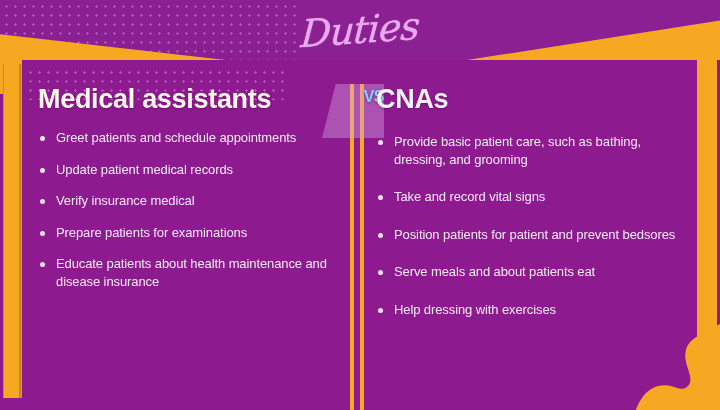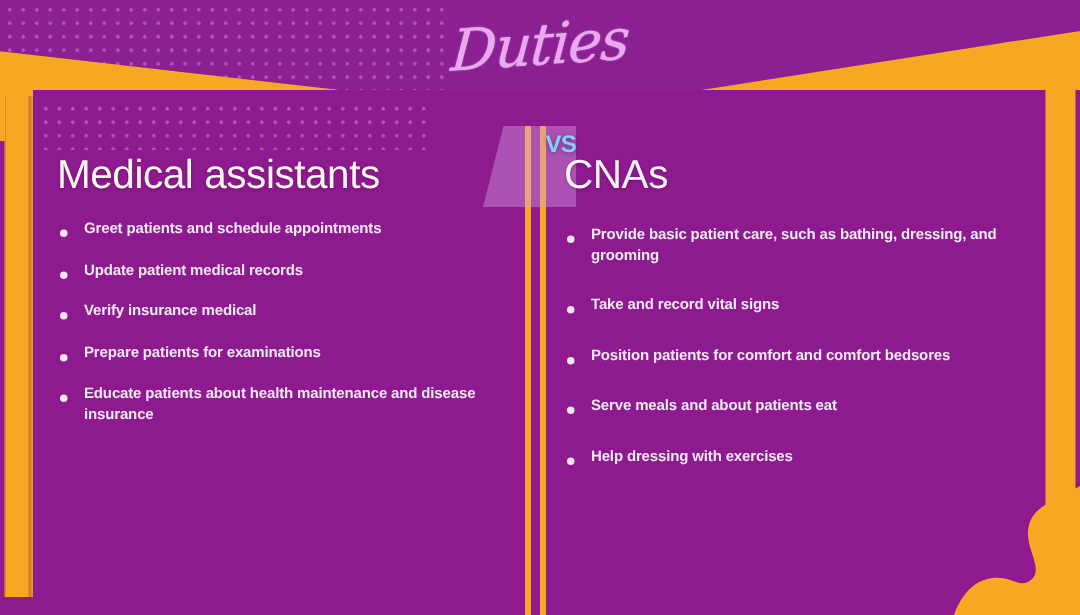--- a/index.html
+++ b/index.html
@@ -149,44 +149,44 @@
   
   .col {
     position: absolute;
     top: 86px;
   }
   .col.left  { left: 38px;  width: 300px; }
   .col.right { left: 376px; width: 302px; }
 
   .col-title {
     font-size: 27px;
-    font-weight: 400;
+    font-weight: 700;
     color: #fdf6ea;
     letter-spacing: -0.3px;
-    margin: 17px 0 16px 0;
+    margin: 0 0 16px 0;
     line-height: 1;
     text-shadow: 0 1px 2px rgba(60,0,60,.35);
   }
   .col.right .col-title {
     color: #f4f2fb;
     margin-bottom: 18px;
   }
 
   ul.duty-list {
     list-style: none;
     margin: 0;
     padding: 0;
   }
   ul.duty-list li {
     position: relative;
     padding-left: 18px;
     margin-bottom: 14px;
-    font-size: 10px;
+    font-size: 13px;
     line-height: 1.35;
-    font-weight: 700;
+    font-weight: 400;
     color: #f3eaf6;
     letter-spacing: -0.1px;
   }
   ul.duty-list li::before {
     content: "";
     position: absolute;
     left: 2px;
     top: 7px;
     width: 5px;
     height: 5px;
@@ -237,19 +237,19 @@
       <li>Prepare patients for examinations</li>
       <li>Educate patients about health maintenance and disease insurance</li>
     </ul>
   </div>
 
   <div class="col right">
     <h2 class="col-title">CNAs</h2>
     <ul class="duty-list">
       <li>Provide basic patient care, such as bathing, dressing, and grooming</li>
       <li>Take and record vital signs</li>
-      <li>Position patients for comfort and comfort bedsores</li>
+      <li>Position patients for patient and prevent bedsores</li>
       <li>Serve meals and about patients eat</li>
       <li>Help dressing with exercises</li>
     </ul>
   </div>
 
 </div>
 
 </body></html>

